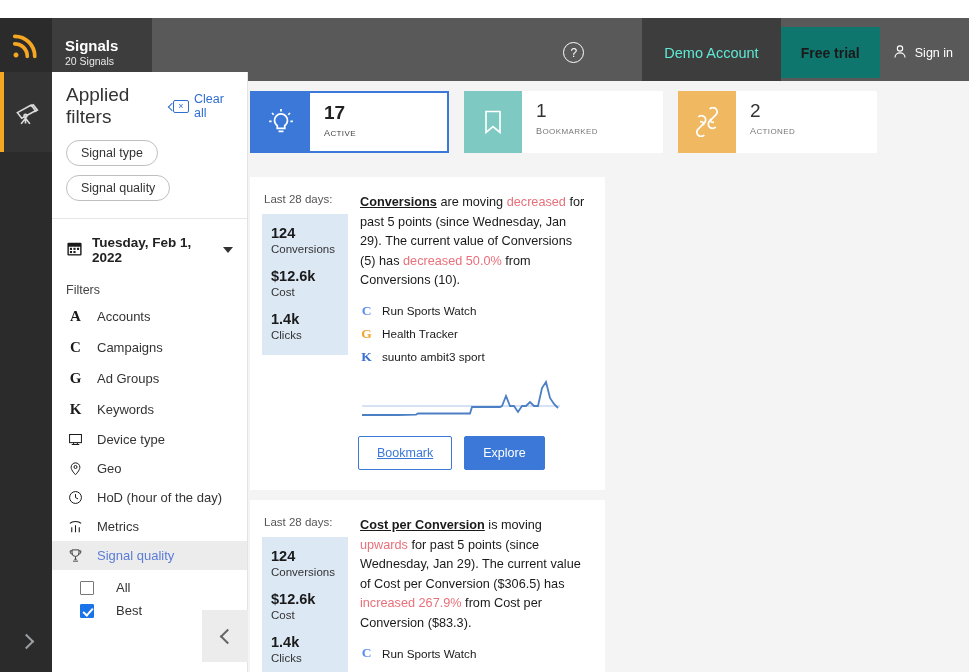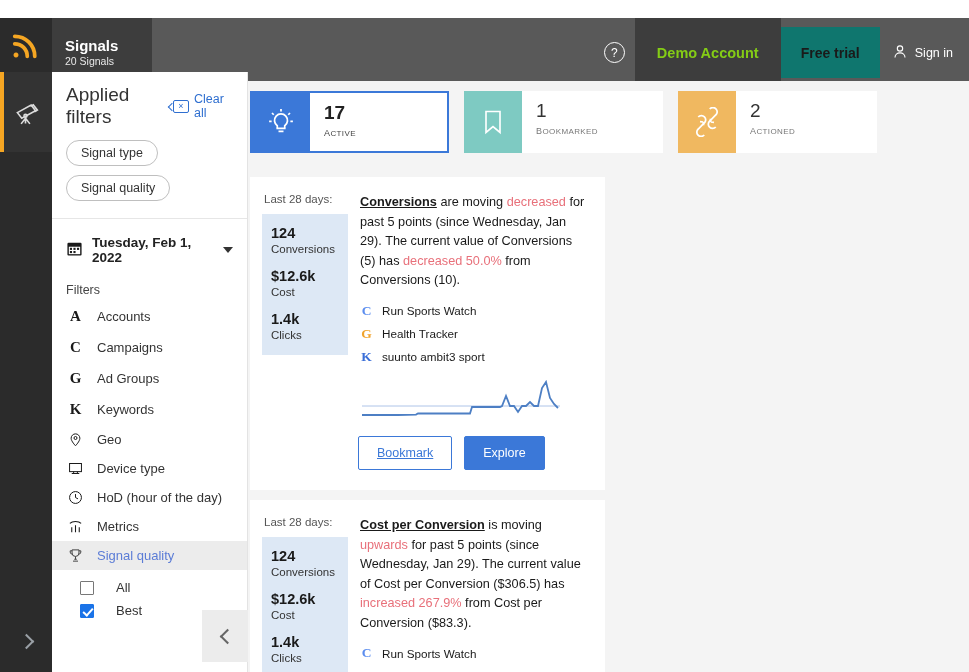--- a/index.html
+++ b/index.html
@@ -57,22 +57,22 @@
     display: flex; align-items: center; gap: 7px; padding: 0 12px;
     color: #ffffff; font-size: 12.5px; cursor: pointer;
   }
   .hdr-help { padding: 0 10px; }
   .circle-q {
     width: 21px; height: 21px; border: 1.4px solid #fff; border-radius: 50%;
     display: flex; align-items: center; justify-content: center;
     font-size: 12px; color: #fff;
   }
   .account-tab {
-    background: #3d3d3d; color: #84cc16; font-size: 14.5px; font-weight: bold;
-    display: flex; align-items: center; padding: 0 22px; cursor: pointer;
+    background: #3d3d3d; color: #5eead4; font-size: 14.5px; font-weight: normal;
+    display: flex; align-items: center; padding: 0 22px; cursor: pointer; margin-left: 48px;
   }
   .free-trial {
     background: #0f766e; color: #1a1a1a; font-size: 14px; font-weight: bold;
     display: flex; align-items: center; padding: 0 20px; margin: 9px 0;
     cursor: pointer;
   }
   .signin { padding: 0 16px 0 12px; }
 
   
   .filters-panel {
@@ -294,34 +294,34 @@
     <span class="f-icon f-letter">G</span>
     <span>Ad Groups</span>
   </div>
   <div class="f-item">
     <span class="f-icon f-letter">K</span>
     <span>Keywords</span>
   </div>
   <div class="f-item">
     <span class="f-icon">
       <svg width="15" height="15" viewBox="0 0 24 24" stroke="#1a1a1a" stroke-width="1.6" fill="none">
+        <rect x="2.5" y="4" width="19" height="13"></rect>
+        <path d="M9 17v3h6v-3M6 20h12"></path>
+      </svg>
+    </span>
+    <span>Device type</span>
+  </div>
+  <div class="f-item">
+    <span class="f-icon">
+      <svg width="15" height="15" viewBox="0 0 24 24" stroke="#1a1a1a" stroke-width="1.6" fill="none">
         <path d="M12 22s7-7.2 7-12a7 7 0 1 0-14 0c0 4.8 7 12 7 12z"></path>
         <circle cx="12" cy="9.6" r="2.4"></circle>
       </svg>
     </span>
     <span>Geo</span>
-  </div>
-  <div class="f-item">
-    <span class="f-icon">
-      <svg width="15" height="15" viewBox="0 0 24 24" stroke="#1a1a1a" stroke-width="1.6" fill="none">
-        <rect x="2.5" y="4" width="19" height="13"></rect>
-        <path d="M9 17v3h6v-3M6 20h12"></path>
-      </svg>
-    </span>
-    <span>Device type</span>
   </div>
   <div class="f-item">
     <span class="f-icon">
       <svg width="15" height="15" viewBox="0 0 24 24" stroke="#1a1a1a" stroke-width="1.6" fill="none">
         <circle cx="12" cy="12" r="9.5"></circle>
         <path d="M12 6.5V12l4 2.2"></path>
       </svg>
     </span>
     <span>HoD (hour of the day)</span>
   </div>

